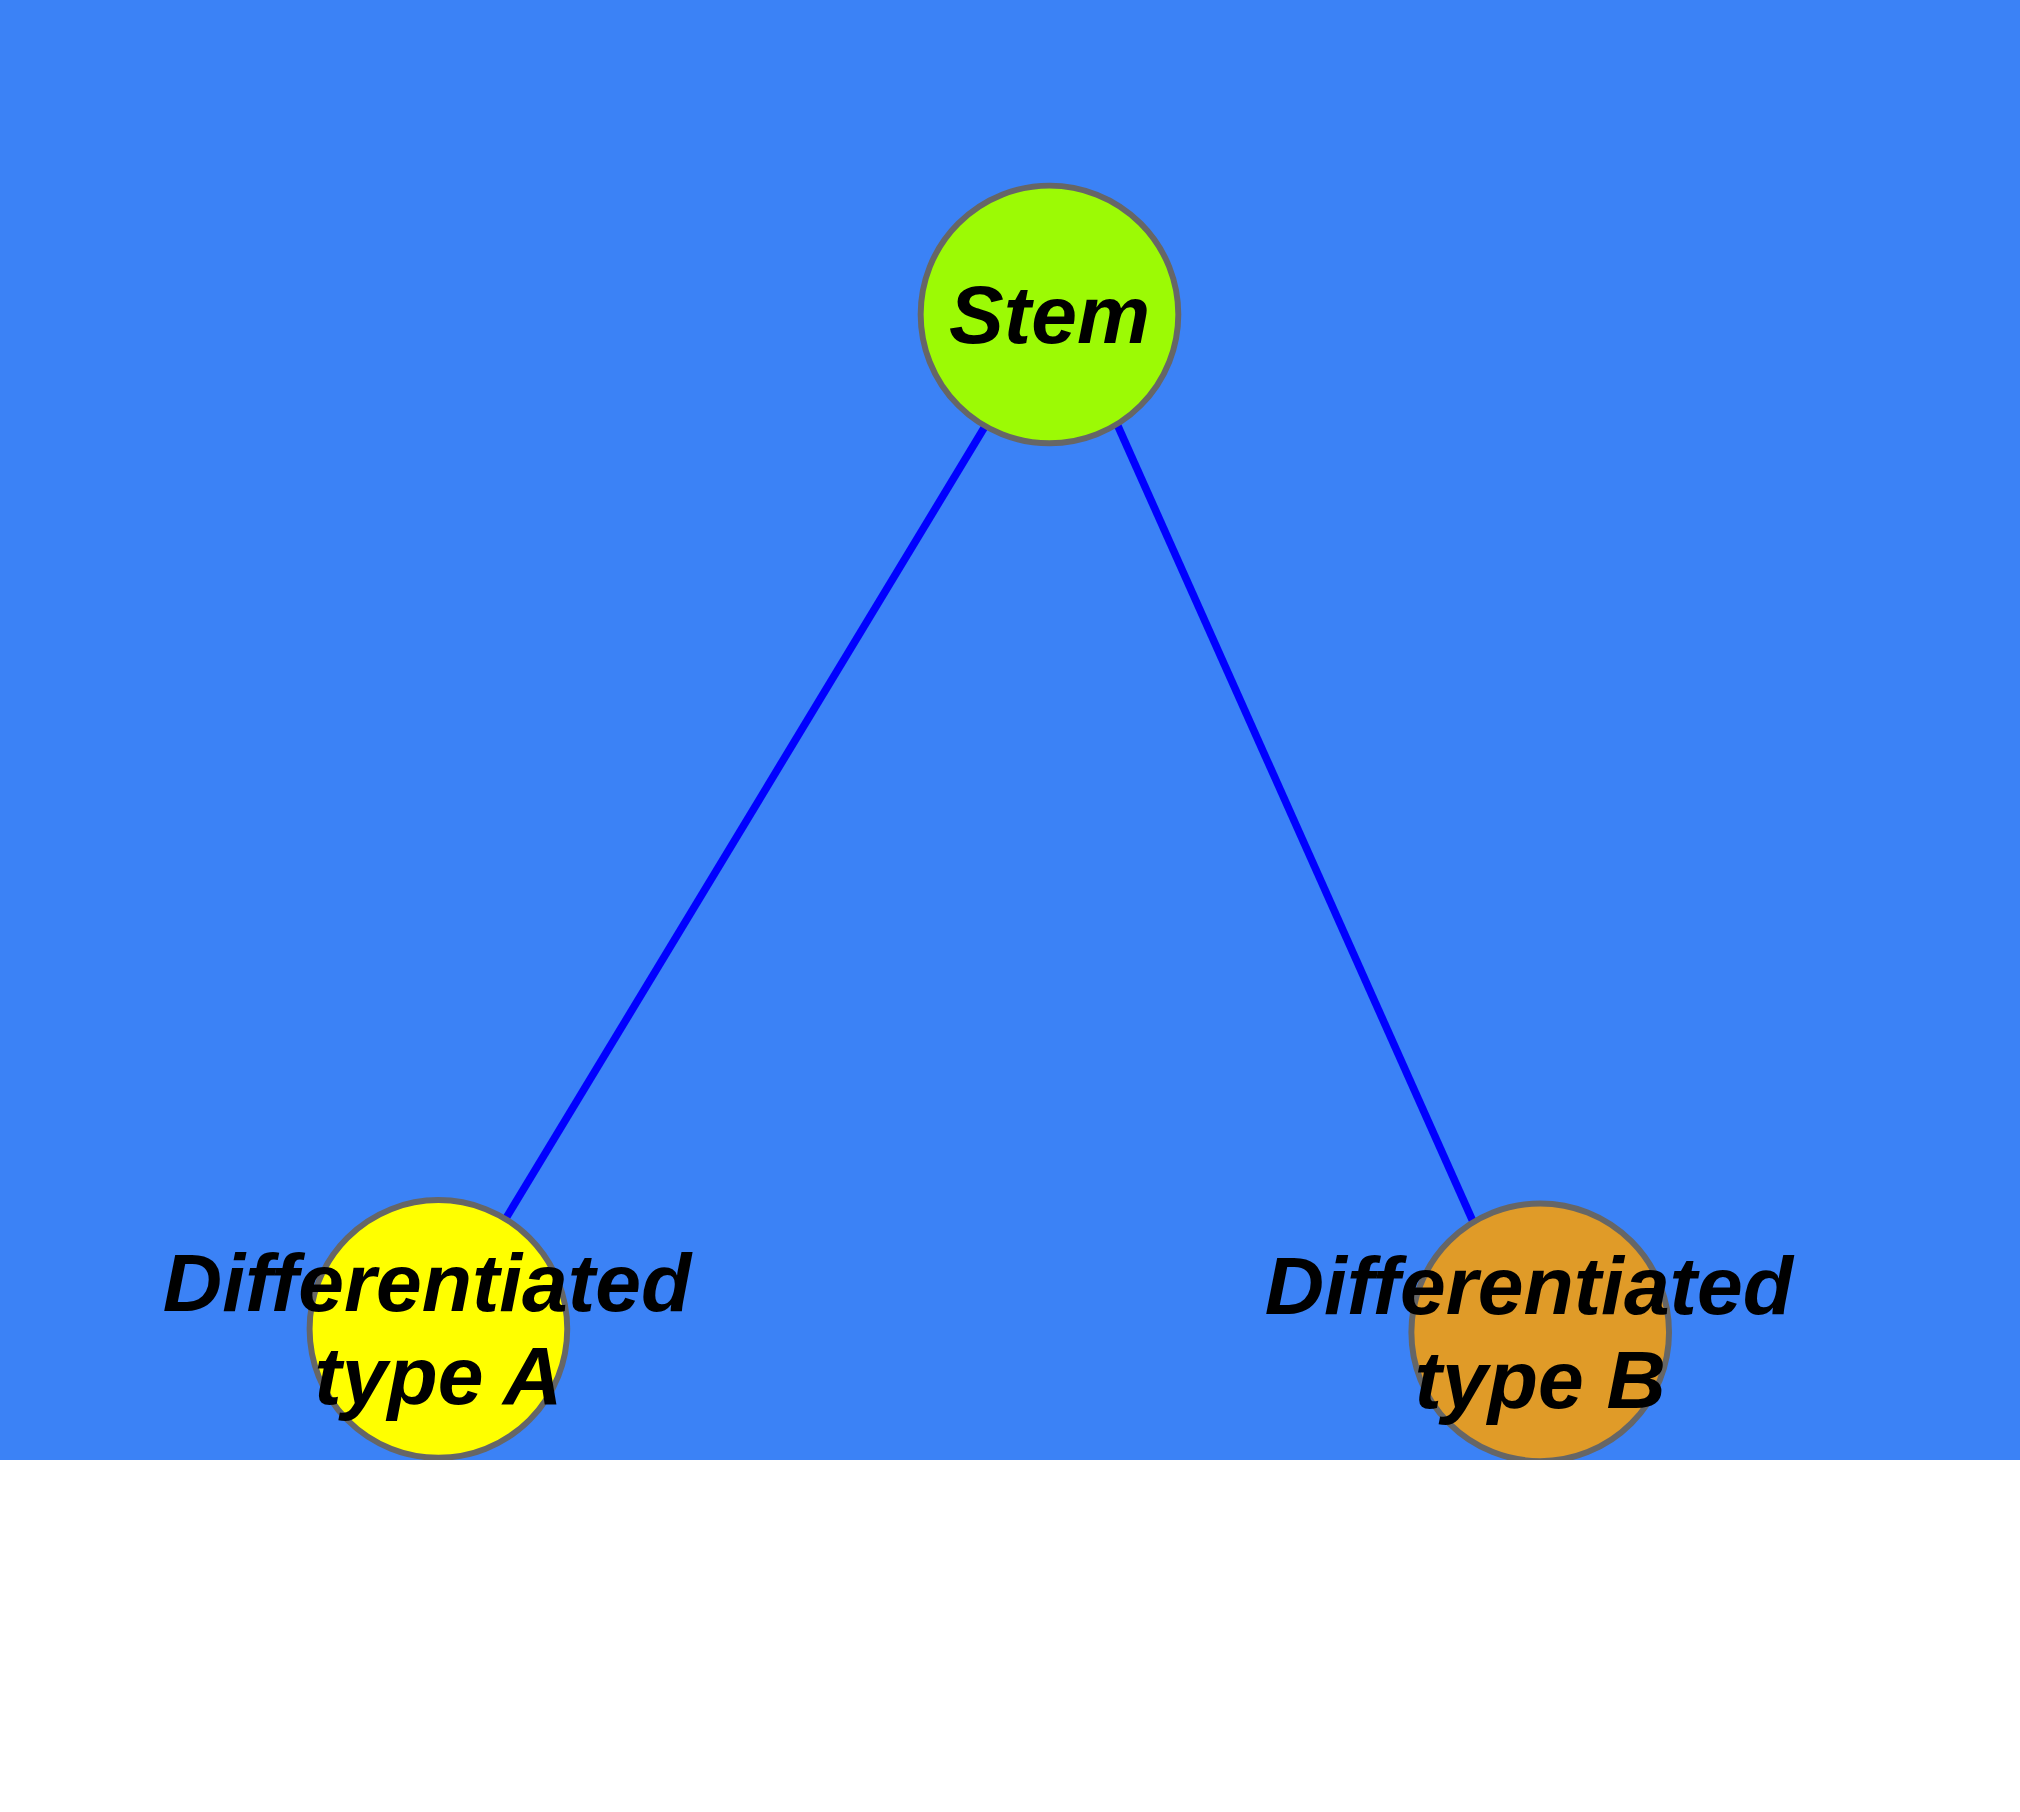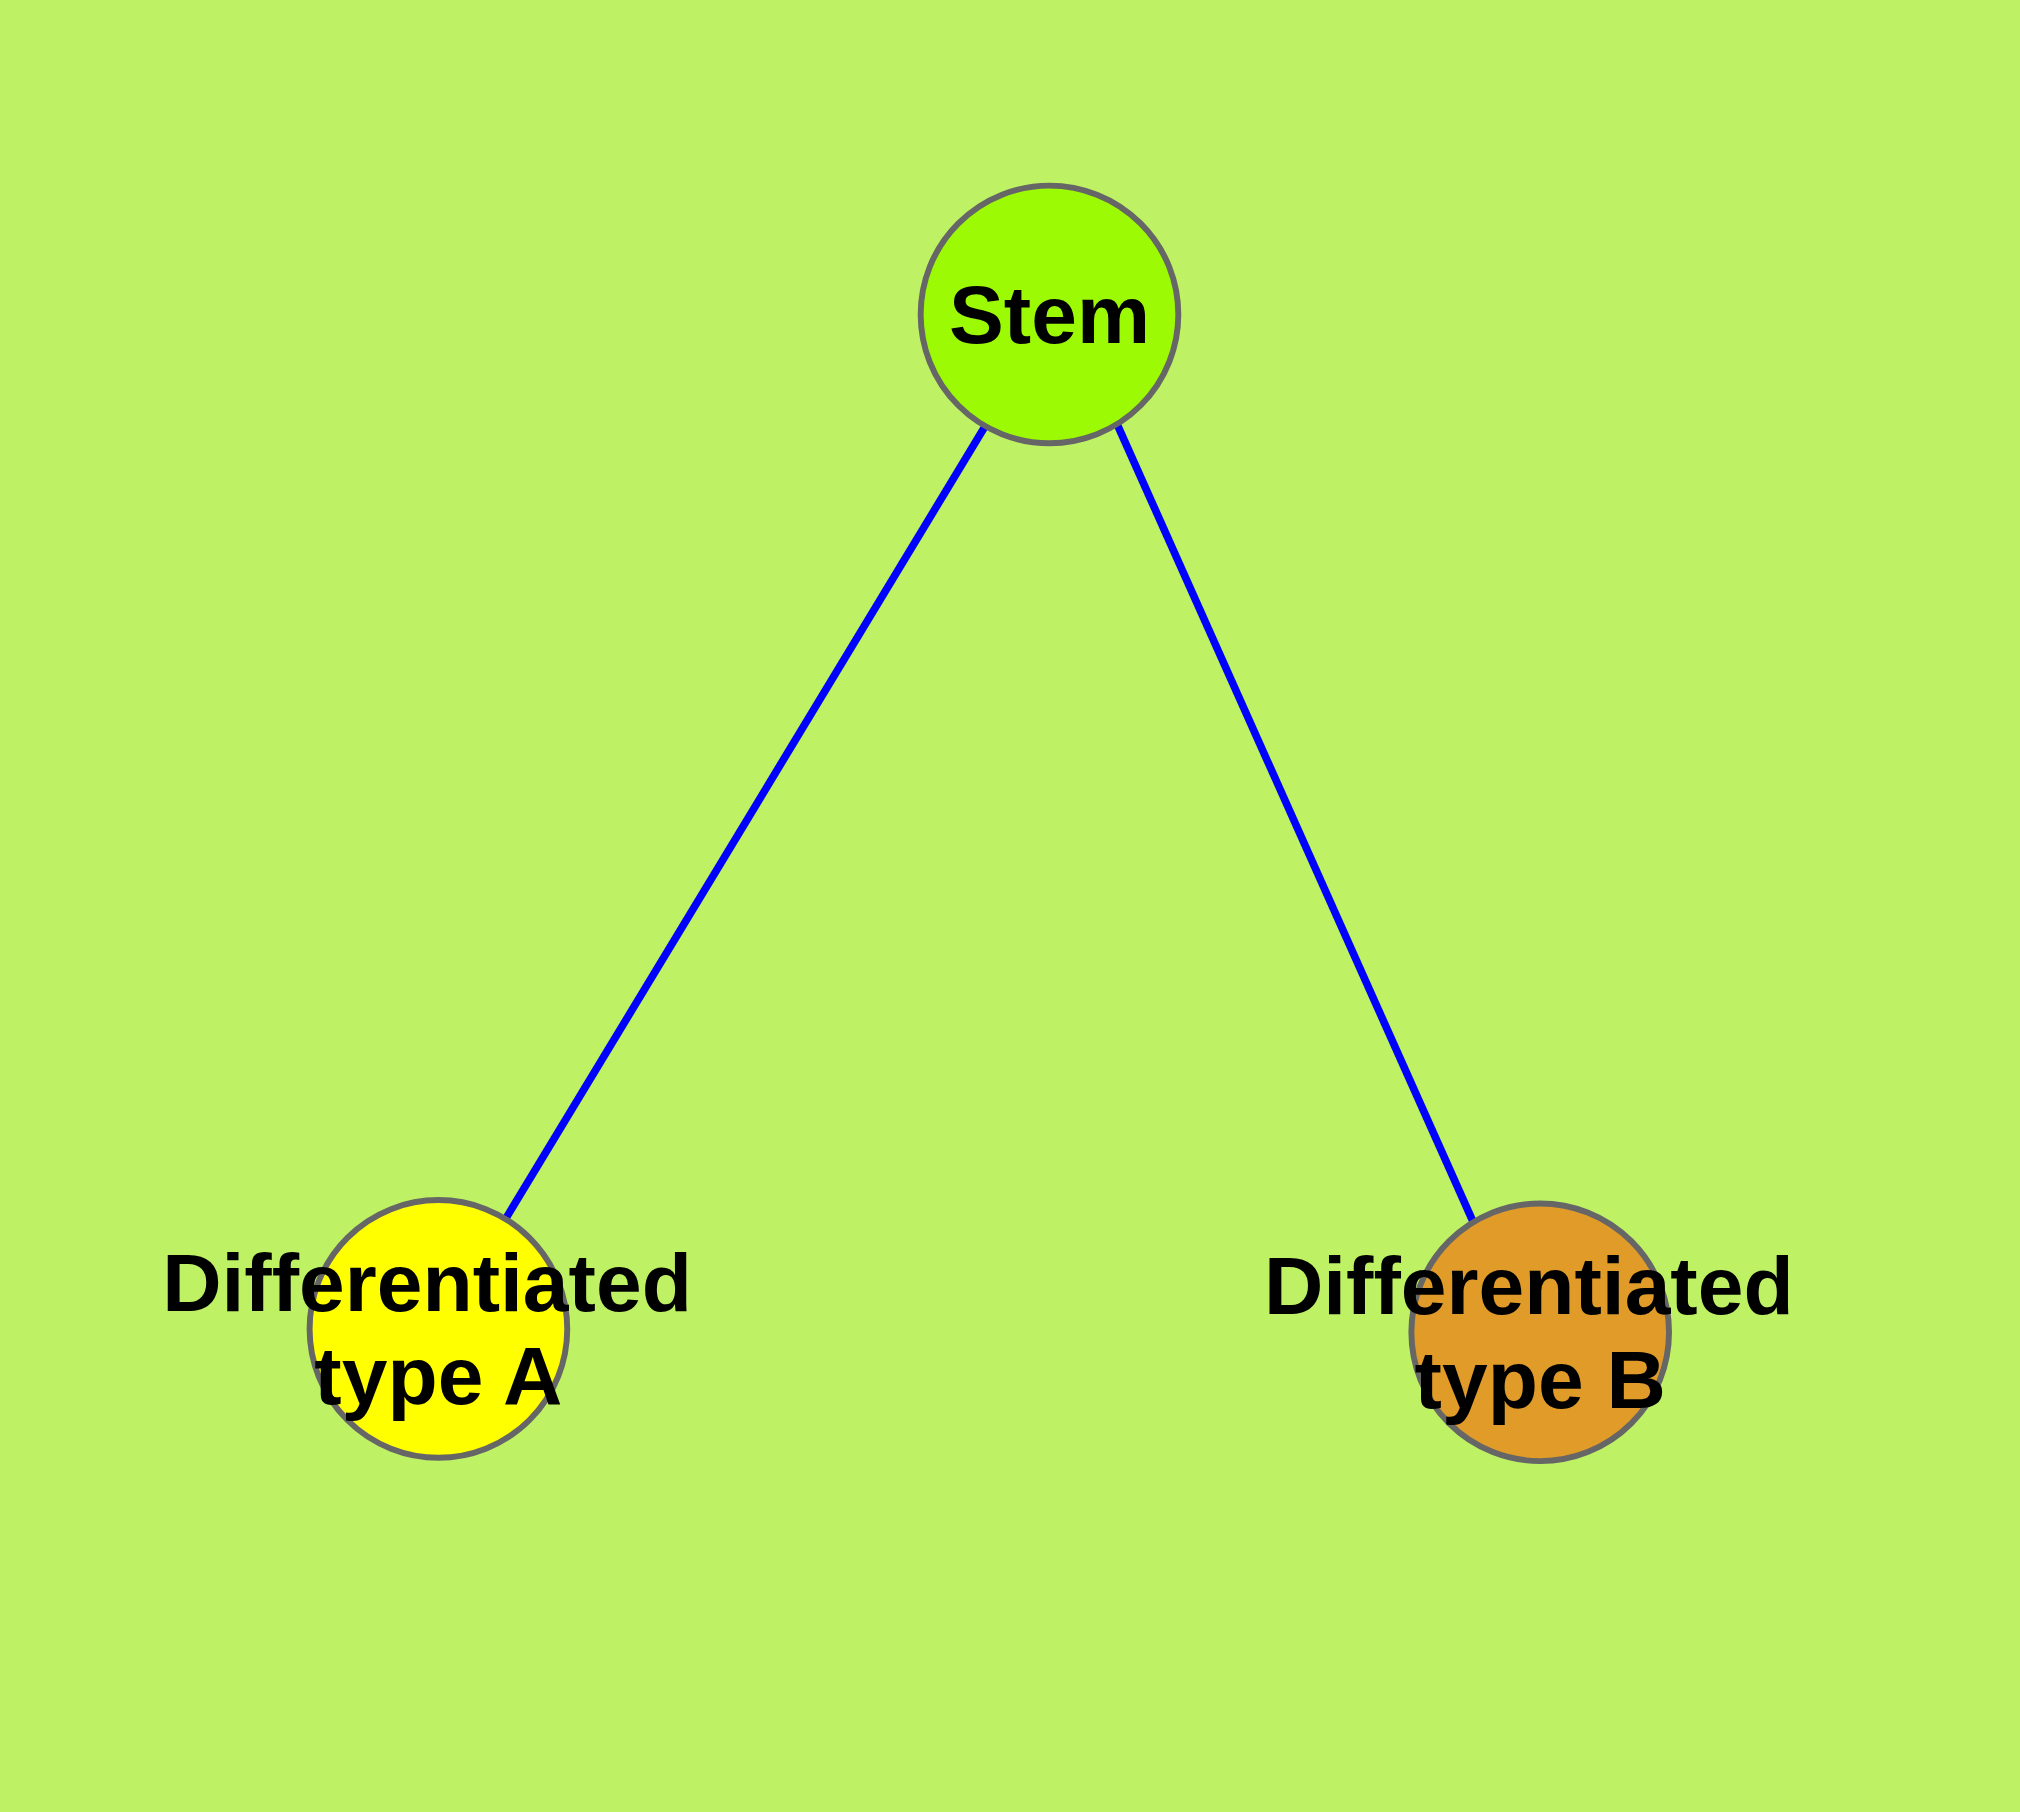--- a/index.html
+++ b/index.html
@@ -44,21 +44,21 @@
     dominant-baseline: middle;
     paint-order: normal;
   }
   .node-label tspan {
     font-family: "Liberation Sans", sans-serif;
   }
 </style>
 </head>
 <body>
 
-<div id="stage" style="width: 2021px; height: 1812px; background: #bef264;">
+<div id="stage" style="width: 2021px; height: 1460px; background: #3b82f6; font-style: italic;">
   <svg id="graph-svg" viewBox="0 0 2384 2138" xmlns="http://www.w3.org/2000/svg" style="width: 2021px; height: 1812px;">
 
     <g>
       <line class="edge-line" x1="1162" y1="503" x2="597" y2="1437" stroke="#0000ff" stroke-width="9"></line>
       <line class="edge-line" x1="1318" y1="501" x2="1738" y2="1442" stroke="#0000ff" stroke-width="9"></line>
     </g>
 
     <g>
       <g>
         <circle class="node-circle" cx="1238" cy="371" r="152" fill="#9cfa05" stroke="#666666" stroke-width="7"></circle>

